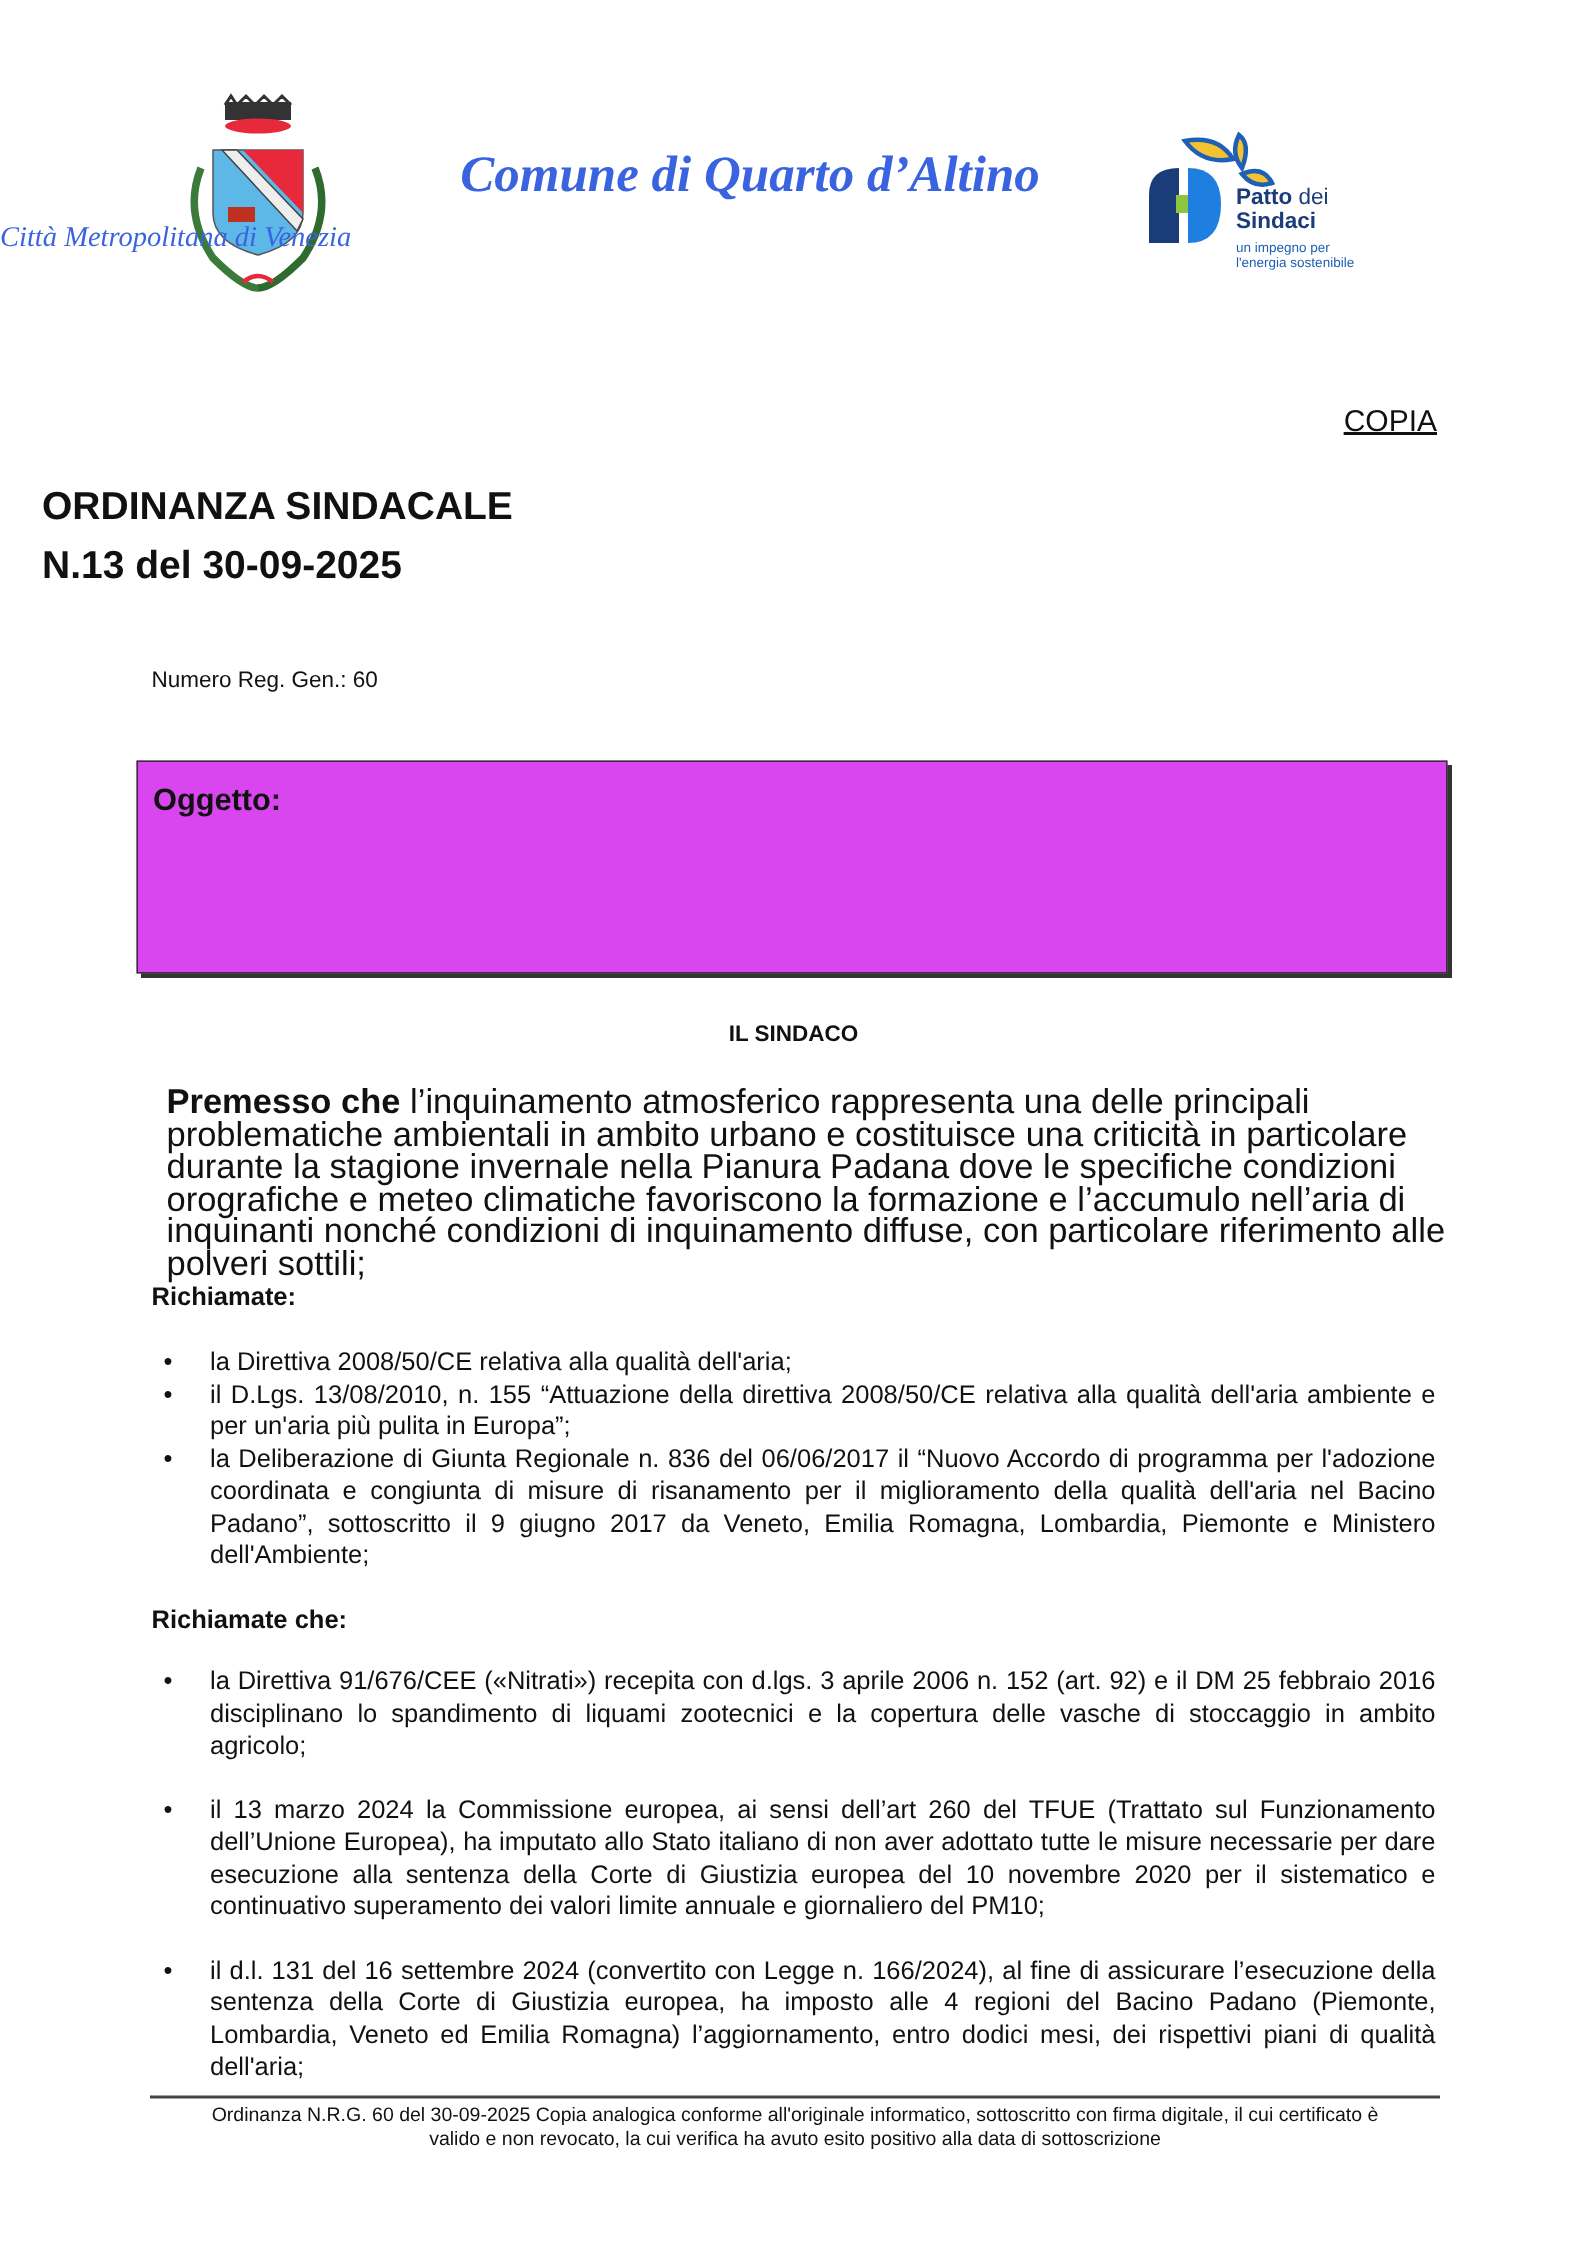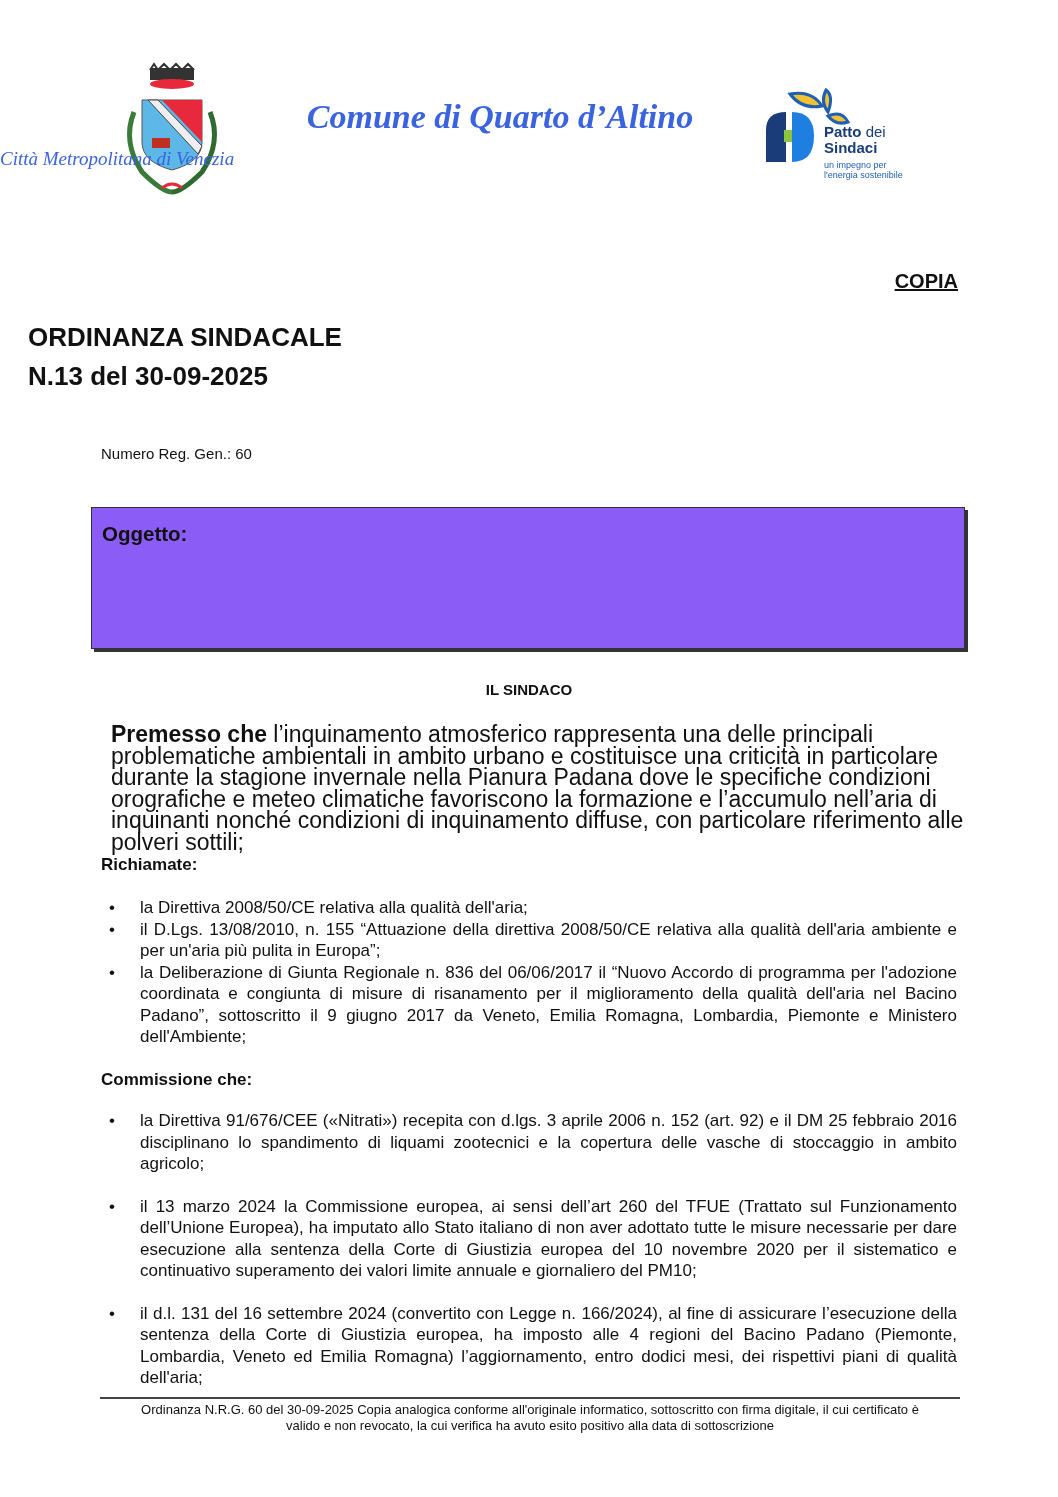--- a/index.html
+++ b/index.html
@@ -7,24 +7,24 @@
          font-family: "Liberation Sans Narrow", "Liberation Sans", sans-serif; color: #111; }
   .abs { position: absolute; }
   .crest { left: 112px; top: 62px; width: 120px; height: 145px; }
   .patto { left: 762px; top: 86px; width: 150px; height: 110px; }
   .head-title { left: 0; width: 1000px; top: 98px; text-align: center;
     font-family: "Liberation Serif", serif; font-style: italic; font-weight: bold;
     font-size: 34px; color: #3a63e0; }
   .head-sub { left: 0; width: 1000px; top: 148px; text-align: left;
     font-family: "Liberation Serif", serif; font-style: italic;
     font-size: 19px; color: #3a63e0; }
-  .copia { right: 100px; top: 270px; font-weight: bold; font-size: 20px; text-decoration: underline; }
+  .copia { right: 100px; top: 270px; font-weight: normal; font-size: 20px; text-decoration: underline; }
   .ord-title { left: 0; width: 1058px; font-weight: bold; font-size: 26px; margin-left: 28px; }
   .reg { left: 101px; top: 445px; font-size: 15px; }
-  .subject-box { left: 91px; top: 507px; width: 874px; height: 142px; background: #8b5cf6;
+  .subject-box { left: 91px; top: 507px; width: 874px; height: 142px; background: #d946ef;
     border: 1px solid #333; box-shadow: 3px 3px 0 #333; box-sizing: border-box; }
   .subj-label { left: 10px; top: 14px; font-weight: bold; font-size: 20.5px; }
   .subj-text { left: 110px; top: 14px; width: 756px; font-weight: bold; font-size: 20.5px;
     line-height: 31px; text-align: justify; text-align-last: left; }
   .sindaco { left: 0; width: 1058px; top: 681px; text-align: center; font-weight: bold; font-size: 15px; }
   .para { left: 111px; width: 860px; font-size: 23px; line-height: 21.5px; }
   .para b { font-weight: bold; }
   .heading { left: 101px; font-weight: bold; font-size: 17px; }
   ul.blist { position: absolute; left: 101px; width: 856px; margin: 0; padding: 0; list-style: none; font-size: 17px; line-height: 21.5px; }
   ul.blist li { position: relative; padding-left: 39px; text-align: justify; }
@@ -91,21 +91,21 @@
   <b>Premesso che</b><span> l’inquinamento atmosferico rappresenta una delle principali problematiche ambientali in ambito urbano e costituisce una criticità in particolare durante la stagione invernale nella Pianura Padana dove le specifiche condizioni orografiche e meteo climatiche favoriscono la formazione e l’accumulo nell’aria di inquinanti nonché condizioni di inquinamento diffuse, con particolare riferimento alle polveri sottili;</span>
 </div>
 
 <div class="abs heading" style="top:855px;">Richiamate:</div>
 <ul class="blist" style="top:897px;">
   <li><span class="bullet">•</span><span>la Direttiva 2008/50/CE relativa alla qualità dell'aria;</span></li>
   <li><span class="bullet">•</span><span>il D.Lgs. 13/08/2010, n. 155 “Attuazione della direttiva 2008/50/CE relativa alla qualità dell'aria ambiente e per un'aria più pulita in Europa”;</span></li>
   <li><span class="bullet">•</span><span>la Deliberazione di Giunta Regionale n. 836 del 06/06/2017 il “Nuovo Accordo di programma per l'adozione coordinata e congiunta di misure di risanamento per il miglioramento della qualità dell'aria nel Bacino Padano”, sottoscritto il 9 giugno 2017 da Veneto, Emilia Romagna, Lombardia, Piemonte e Ministero dell'Ambiente;</span></li>
 </ul>
 
-<div class="abs heading" style="top:1070px;">Commissione che:</div>
+<div class="abs heading" style="top:1070px;">Richiamate che:</div>
 <ul class="blist gap" style="top:1110px;">
   <li><span class="bullet">•</span><span>la Direttiva 91/676/CEE («Nitrati») recepita con d.lgs. 3 aprile 2006 n. 152 (art. 92) e il DM 25 febbraio 2016 disciplinano lo spandimento di liquami zootecnici e la copertura delle vasche di stoccaggio in ambito agricolo;</span></li>
   <li><span class="bullet">•</span><span>il 13 marzo 2024 la Commissione europea, ai sensi dell’art 260 del TFUE (Trattato sul Funzionamento dell’Unione Europea), ha imputato allo Stato italiano di non aver adottato tutte le misure necessarie per dare esecuzione alla sentenza della Corte di Giustizia europea del 10 novembre 2020 per il sistematico e continuativo superamento dei valori limite annuale e giornaliero del PM10;</span></li>
   <li><span class="bullet">•</span><span>il d.l. 131 del 16 settembre 2024 (convertito con Legge n. 166/2024), al fine di assicurare l’esecuzione della sentenza della Corte di Giustizia europea, ha imposto alle 4 regioni del Bacino Padano (Piemonte, Lombardia, Veneto ed Emilia Romagna) l’aggiornamento, entro dodici mesi, dei rispettivi piani di qualità dell'aria;</span></li>
 </ul>
 
 <div class="abs footer-line"></div>
 <div class="abs footer-text">
   <div>Ordinanza N.R.G. 60 del 30-09-2025 Copia analogica conforme all'originale informatico, sottoscritto con firma digitale, il cui certificato è</div>
   <div>valido e non revocato, la cui verifica ha avuto esito positivo alla data di sottoscrizione</div>

